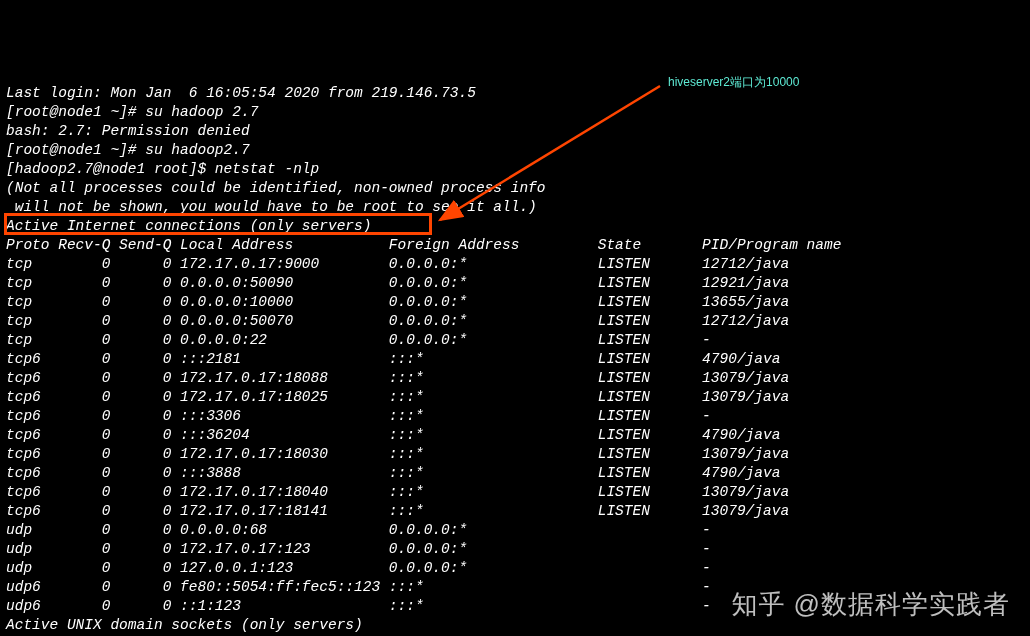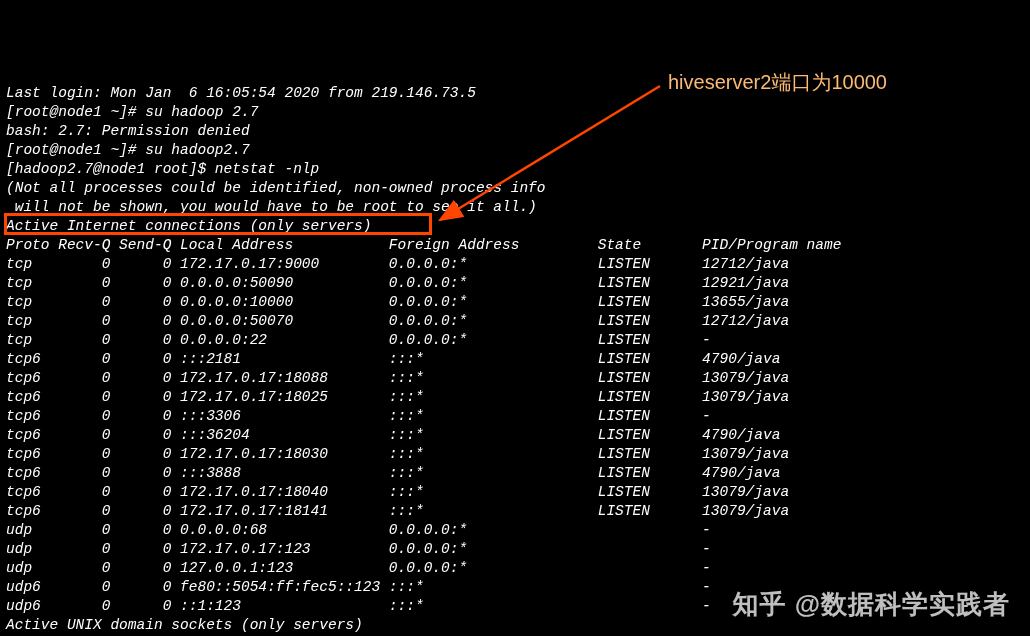--- a/index.html
+++ b/index.html
@@ -31,34 +31,34 @@
       left: 432px;
       top: 70px;
       width: 230px;
       height: 155px;
       pointer-events: none;
     }
     .annotation {
       position: absolute;
       left: 668px;
       top: 73px;
-      color: #fdba74;
+      color: #5eead4;
       font-family: "Microsoft YaHei", Arial, sans-serif;
-      font-size: 20px;
+      font-size: 12px;
       white-space: nowrap;
       font-weight: 400;
     }
     .watermark {
       position: absolute;
       right: 20px;
       bottom: 22px;
       font-family: "Microsoft YaHei", Arial, sans-serif;
       font-size: 26px;
       color: rgba(255,255,255,0.75);
-      font-weight: 700;
+      font-weight: 400;
       letter-spacing: 1px;
     }
   </style>
 </head>
 <body>
 
 
 
 <div id="terminal"><span class="term-line">Last login: Mon Jan  6 16:05:54 2020 from 219.146.73.5</span><span class="term-line">[root@node1 ~]# su hadoop 2.7</span><span class="term-line">bash: 2.7: Permission denied</span><span class="term-line">[root@node1 ~]# su hadoop2.7</span><span class="term-line">[hadoop2.7@node1 root]$ netstat -nlp</span><span class="term-line">(Not all processes could be identified, non-owned process info</span><span class="term-line"> will not be shown, you would have to be root to see it all.)</span><span class="term-line">Active Internet connections (only servers)</span><span class="term-line">Proto Recv-Q Send-Q Local Address           Foreign Address         State       PID/Program name   </span><span class="term-line">tcp        0      0 172.17.0.17:9000        0.0.0.0:*               LISTEN      12712/java         </span><span class="term-line">tcp        0      0 0.0.0.0:50090           0.0.0.0:*               LISTEN      12921/java         </span><span class="term-line">tcp        0      0 0.0.0.0:10000           0.0.0.0:*               LISTEN      13655/java         </span><span class="term-line">tcp        0      0 0.0.0.0:50070           0.0.0.0:*               LISTEN      12712/java         </span><span class="term-line">tcp        0      0 0.0.0.0:22              0.0.0.0:*               LISTEN      -                  </span><span class="term-line">tcp6       0      0 :::2181                 :::*                    LISTEN      4790/java          </span><span class="term-line">tcp6       0      0 172.17.0.17:18088       :::*                    LISTEN      13079/java         </span><span class="term-line">tcp6       0      0 172.17.0.17:18025       :::*                    LISTEN      13079/java         </span><span class="term-line">tcp6       0      0 :::3306                 :::*                    LISTEN      -                  </span><span class="term-line">tcp6       0      0 :::36204                :::*                    LISTEN      4790/java          </span><span class="term-line">tcp6       0      0 172.17.0.17:18030       :::*                    LISTEN      13079/java         </span><span class="term-line">tcp6       0      0 :::3888                 :::*                    LISTEN      4790/java          </span><span class="term-line">tcp6       0      0 172.17.0.17:18040       :::*                    LISTEN      13079/java         </span><span class="term-line">tcp6       0      0 172.17.0.17:18141       :::*                    LISTEN      13079/java         </span><span class="term-line">udp        0      0 0.0.0.0:68              0.0.0.0:*                           -                  </span><span class="term-line">udp        0      0 172.17.0.17:123         0.0.0.0:*                           -                  </span><span class="term-line">udp        0      0 127.0.0.1:123           0.0.0.0:*                           -                  </span><span class="term-line">udp6       0      0 fe80::5054:ff:fec5::123 :::*                                -                  </span><span class="term-line">udp6       0      0 ::1:123                 :::*                                -                  </span><span class="term-line">Active UNIX domain sockets (only servers)</span><span class="term-line">Proto RefCnt Flags       Type       State         I-Node   PID/Program name     Path</span></div>
 

